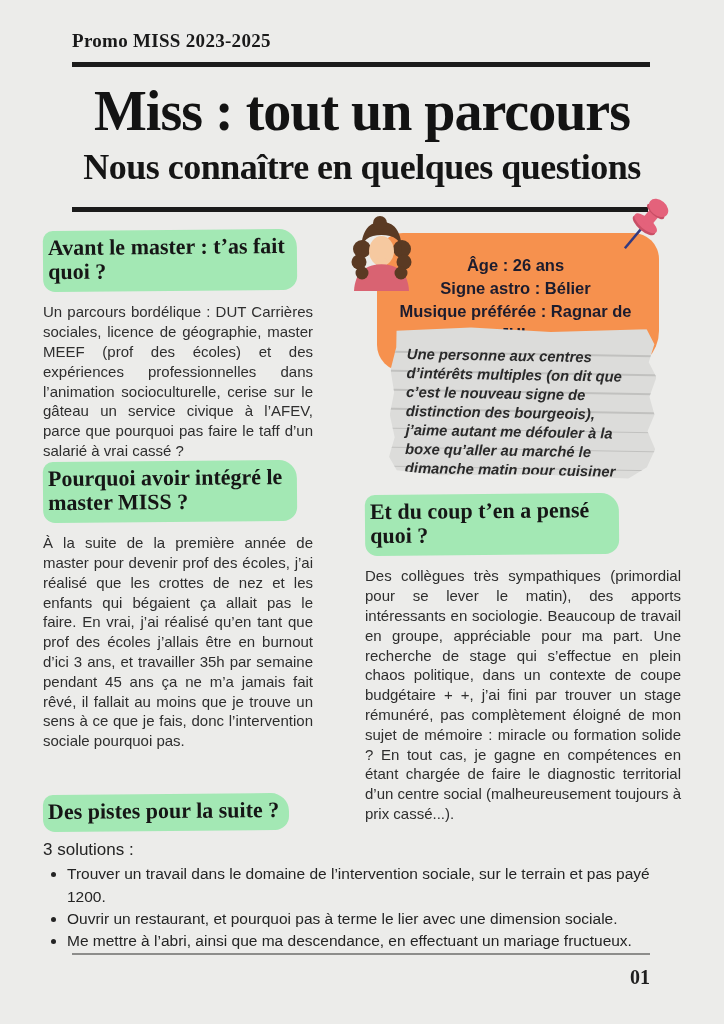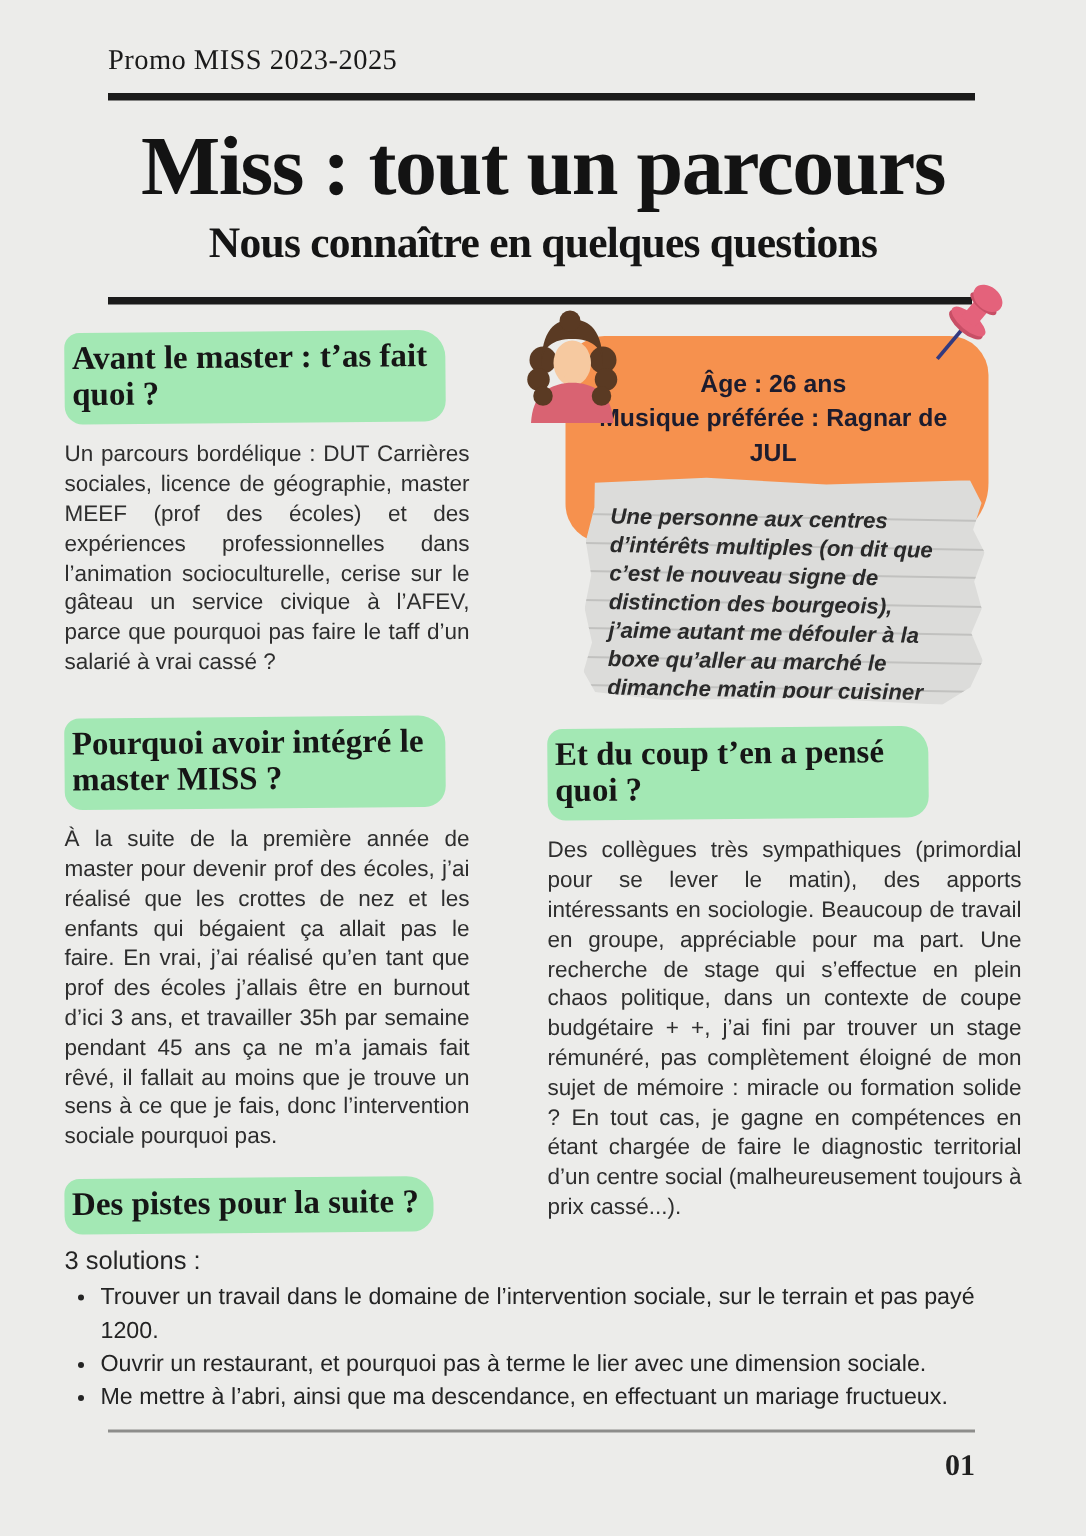--- a/index.html
+++ b/index.html
@@ -11,38 +11,38 @@
     background:#ececea;
     font-family:"Liberation Sans", sans-serif;
     color:#2e2e2e;
     overflow:hidden;
   }
   
   .masthead-top {
     margin:30px 74px 0 72px;
     display:flex; justify-content:space-between; align-items:baseline;
     font-family:"Liberation Serif", serif;
-    font-weight:normal; font-size:19px; color:#1a1a1a;
+    font-weight:bold; font-size:19px; color:#1a1a1a;
     letter-spacing:0.3px;
   }
   .rule { height:5px; background:#1b1b1b; }
   .rule-top { margin:10px 74px 0 72px; }
   .rule-mid { margin:19px 76px 0 72px; }
   .main-title {
     margin-top:16px;
     text-align:center;
     font-family:"Liberation Serif", serif;
     font-weight:bold; font-size:56px; line-height:1.02;
     letter-spacing:-1px; color:#131313;
   }
   .sub-title {
     margin-top:6px;
     text-align:center;
     font-family:"Liberation Serif", serif;
-    font-weight:bold; font-size:29px; color:#151515;
+    font-weight:bold; font-size:36px; color:#151515;
     letter-spacing:-0.5px;
   }
   
   .columns { display:flex; margin:18px 43px 0 43px; }
   .col-left  { width:270px; }
   .col-right { width:316px; margin-left:52px; position:relative; }
   .hl {
     display:inline-block;
     max-width:254px;
     background:#a3e8b4;
@@ -52,21 +52,21 @@
     font-weight:bold; font-size:22px; line-height:1.1;
     color:#161616;
     transform:rotate(-0.5deg);
   }
   .body-text {
     margin-top:11px;
     font-size:15px; line-height:1.32;
     text-align:justify;
     color:#2e2e2e;
   }
-  .q2-block { margin-top:26px; }
+  .q2-block { }
   
   .composite { position:relative; height:262px; }
   .profile-card {
     position:absolute; left:12px; top:3px;
     width:282px; height:138px;
     background:#f6914e;
     border-radius:26px 26px 40px 26px;
     z-index:1;
   }
   .profile-card-text {
@@ -134,20 +134,21 @@
         <p class="body-text">À la suite de la première année de master pour devenir prof des écoles, j’ai réalisé que les crottes de nez et les enfants qui bégaient ça allait pas le faire. En vrai, j’ai réalisé qu’en tant que prof des écoles j’allais être en burnout d’ici 3 ans, et travailler 35h par semaine pendant 45 ans ça ne m’a jamais fait rêvé, il fallait au moins que je trouve un sens à ce que je fais, donc l’intervention sociale pourquoi pas.</p>
       </div>
     </div>
 
     <div class="col-right">
       <div class="composite">
 
         <div class="profile-card">
           <div class="profile-card-text">
             <div>Âge : 26 ans</div>
+            <div>Signe astro : Bélier</div>
             <div>Musique préférée : Ragnar de JUL</div>
           </div>
         </div>
 
         <svg class="avatar" viewBox="0 0 64 76" xmlns="http://www.w3.org/2000/svg">
           <circle cx="12" cy="34" r="9" fill="#5a3a23"></circle>
           <circle cx="52" cy="34" r="9" fill="#5a3a23"></circle>
           <path d="M11,38 C11,14 20,7 31.5,7 C43,7 52,14 52,38 C52,25 44,20 31.5,20 C19,20 11,25 11,38 Z" fill="#5a3a23"></path>
           <circle cx="30" cy="8" r="7" fill="#5a3a23"></circle>
           <ellipse cx="31.5" cy="36" rx="12.5" ry="15" fill="#f6c9a0"></ellipse>

